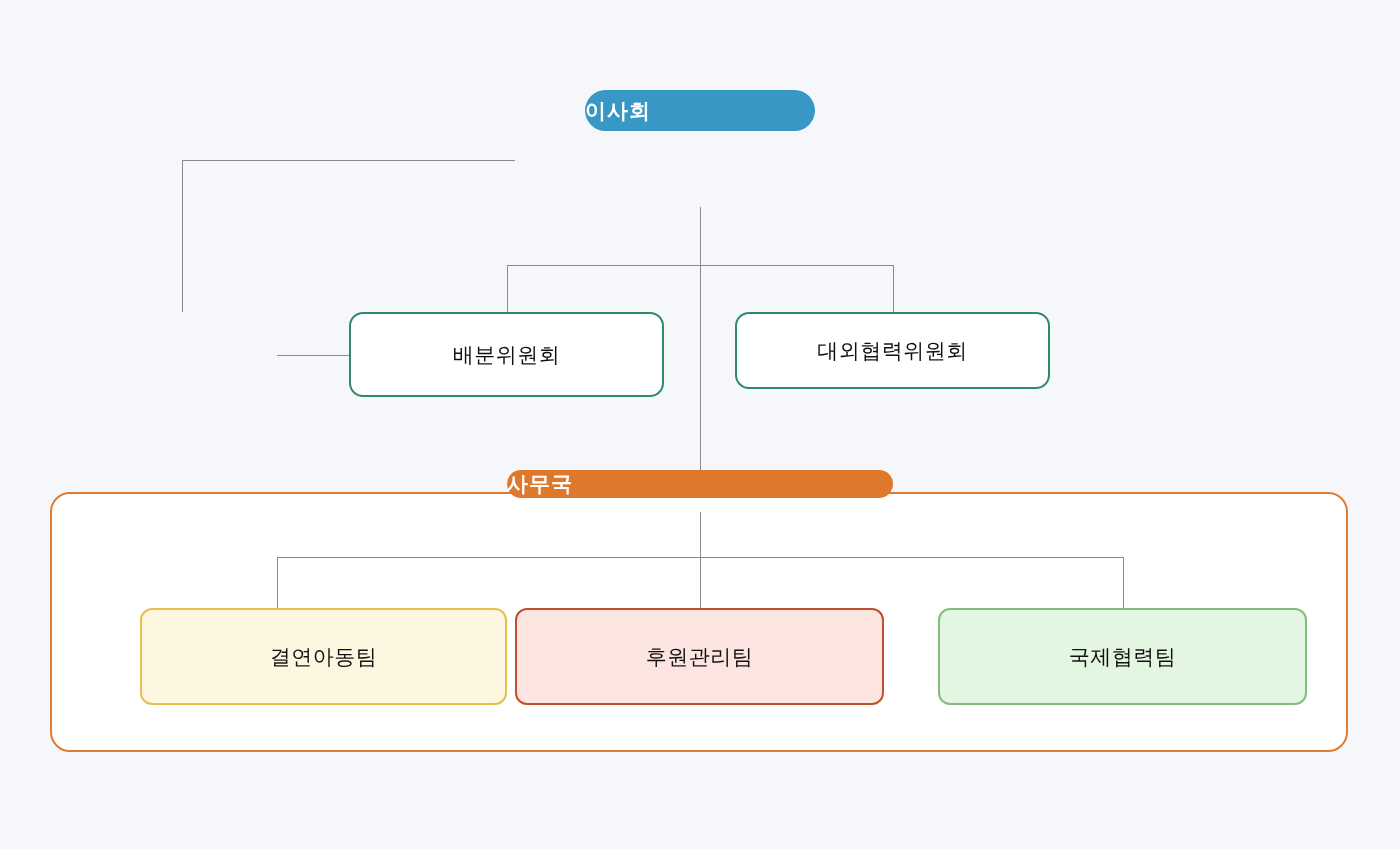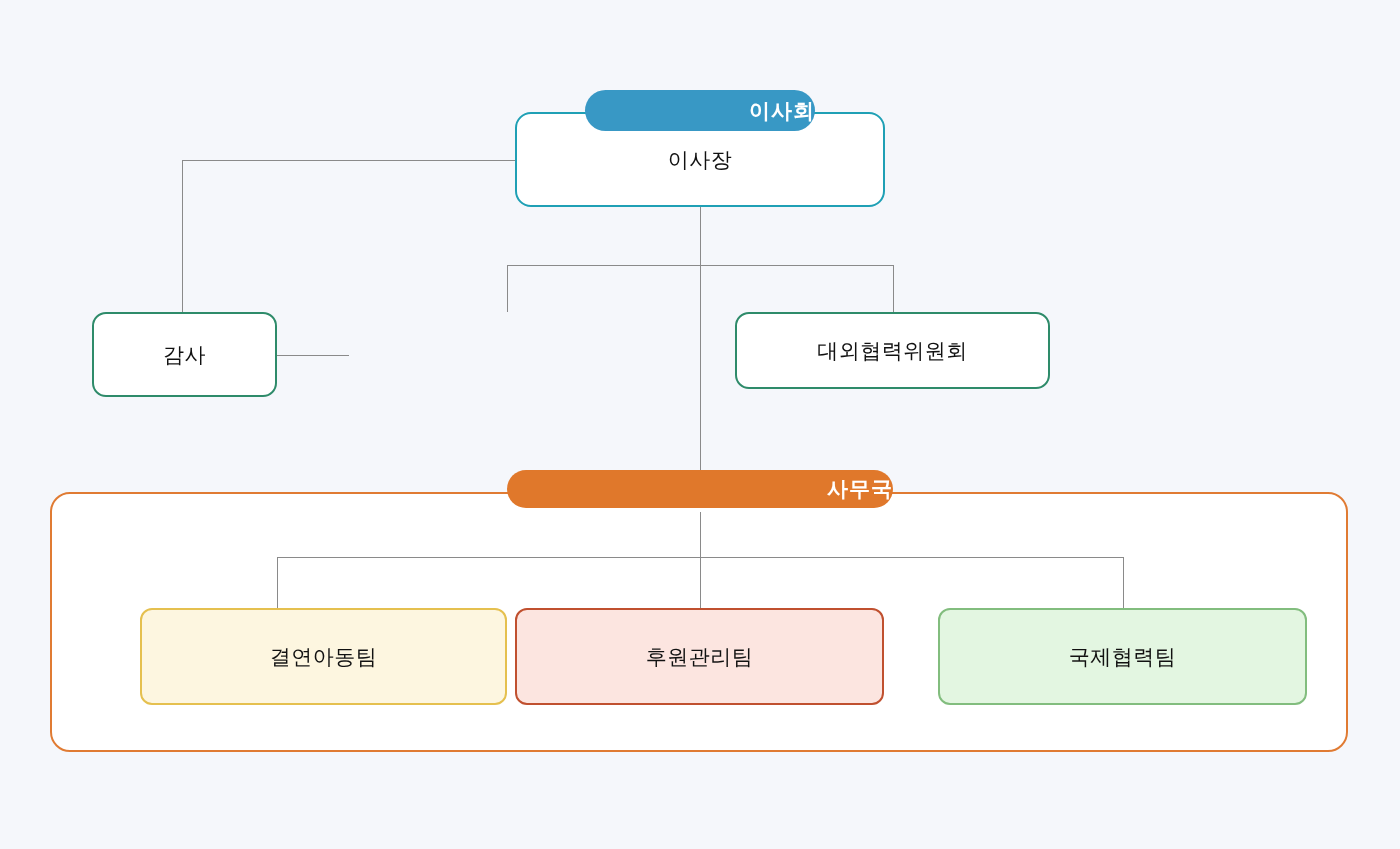--- a/index.html
+++ b/index.html
@@ -40,21 +40,21 @@
     left: 515px; top: 112px; width: 370px; height: 95px;
     border: 2px solid #1fa0b5;
     border-radius: 16px;
     z-index: 3;
   }
   .pill {
     position: absolute;
     box-sizing: border-box;
     display: flex;
     align-items: center;
-    justify-content: flex-end;
+    justify-content: flex-start;
     color: #ffffff;
     font-size: 21px;
     font-weight: 700;
     letter-spacing: 1px;
     z-index: 5;
   }
   .board-pill {
     left: 585px; top: 90px; width: 230px; height: 41px;
     background: #3898c5;
     border-radius: 21px;
@@ -71,21 +71,21 @@
   .secretariat-container {
     position: absolute;
     box-sizing: border-box;
     left: 50px; top: 492px; width: 1298px; height: 260px;
     background: #ffffff;
     border: 2px solid #e07b33;
     border-radius: 20px;
     z-index: 2;
   }
   .secretariat-pill {
-    left: 507px; top: 470px; width: 386px; height: 38px;
+    left: 507px; top: 470px; width: 386px; height: 28px;
     background: #e0782b;
     border-radius: 22px;
   }
 
   .team-box {
     border-radius: 12px;
     z-index: 4;
   }
   .team-0 { left: 93px;  top: 608px; width: 367px; height: 97px; background: #fdf6e0; border: 2px solid #e5c04f; margin-left: 47px; }
   .team-1 { left: 515px; top: 608px; width: 369px; height: 97px; background: #fce5e0; border: 2px solid #c0502f; }
@@ -116,29 +116,26 @@
   <div class="line v-line l-committee1-drop"></div>
   <div class="line v-line l-committee2-drop"></div>
   <div class="line h-line l-auditor-link"></div>
   <div class="line v-line l-sec-drop"></div>
   <div class="line h-line l-team-span"></div>
   <div class="line v-line l-team0-drop"></div>
   <div class="line v-line l-team2-drop"></div>
 
   <div class="secretariat-container"></div>
 
-  <div class="node chair-box">
-    <span>이사장</span>
-  </div>
   <div class="pill board-pill">
     <span>이사회</span>
   </div>
 
-  <div class="node green-box auditor-box">
-    <span>감사</span>
+  <div class="node green-box committee-1">
+    <span>배분위원회</span>
   </div>
   <div class="node green-box committee-2">
     <span>대외협력위원회</span>
   </div>
 
   <div class="pill secretariat-pill">
     <span>사무국</span>
   </div>
 
   <div class="node team-box team-0">

